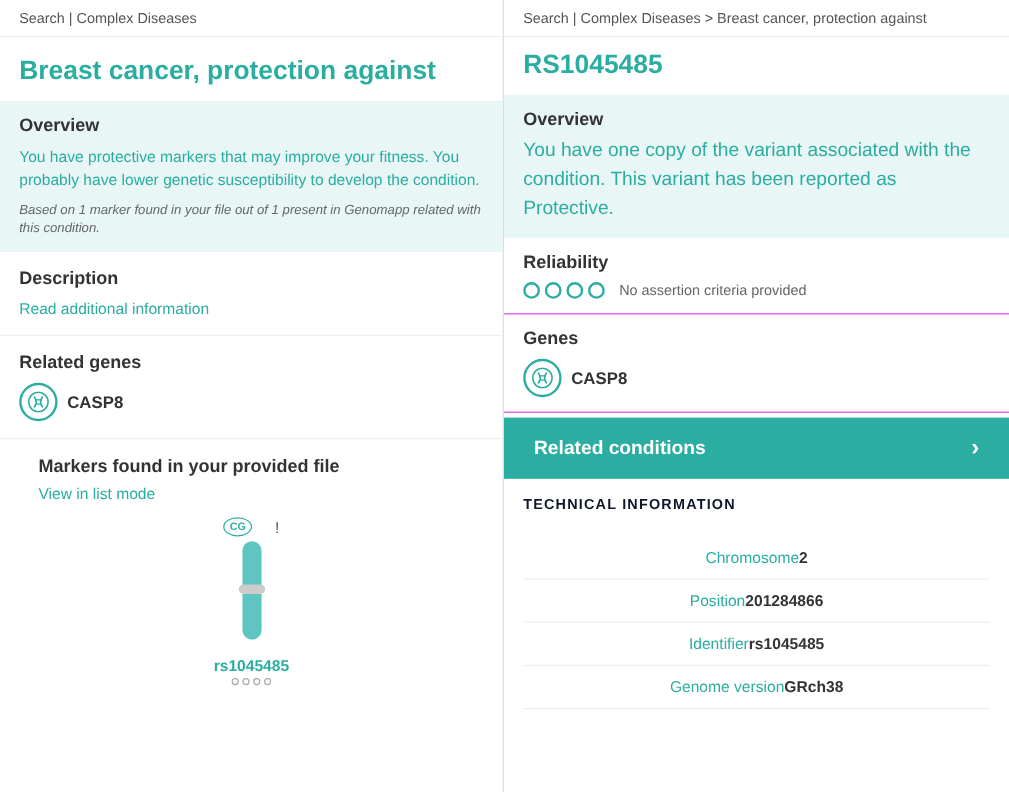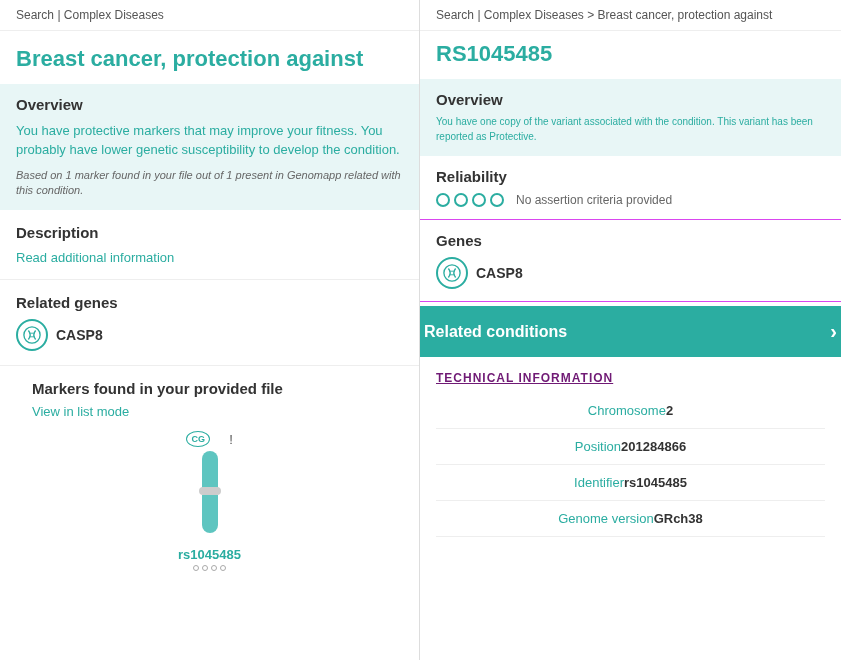--- a/index.html
+++ b/index.html
@@ -229,21 +229,21 @@
       padding: 12px 16px;
     }
     .right-overview-heading {
       font-size: 15px;
       font-weight: bold;
       color: #333;
       margin-bottom: 6px;
     }
     .right-overview-text {
       color: #2bada1;
-      font-size: 10px;
+      font-size: 16px;
       line-height: 1.5;
     }
 
     .right-section {
       padding: 12px 16px;
       border-bottom: 1px solid #d946ef;
     }
     .right-section-heading {
       font-size: 15px;
       font-weight: bold;
@@ -267,21 +267,21 @@
       border: 2px solid #2bada1;
       background: transparent;
     }
     .reliability-label {
       font-size: 12px;
       color: #666;
     }
 
     .related-conditions-bar {
       background: #2bada1;
-      padding: 14px 4px;
+      padding: 14px 25px;
       display: flex;
       align-items: center;
       justify-content: space-between;
       margin-top: 4px;
       cursor: pointer;
     }
     .related-conditions-label {
       color: #fff;
       font-size: 16px;
       font-weight: bold;
@@ -291,25 +291,24 @@
       font-size: 20px;
       font-weight: bold;
     }
 
     .tech-info-section {
       padding: 14px 16px 0;
     }
     .tech-info-heading {
       font-size: 12px;
       font-weight: bold;
-      color: #701a75;
+      color: #0f172a;
       letter-spacing: 1px;
       text-transform: uppercase;
-      margin-bottom: 8px;
-      text-decoration: underline;
+      margin-bottom: 20px;
     }
 
     .tech-row {
       display: flex;
       justify-content: center;
       padding: 10px 0;
       border-bottom: 1px solid #eee;
     }
     .tech-label {
       color: #2bada1;

